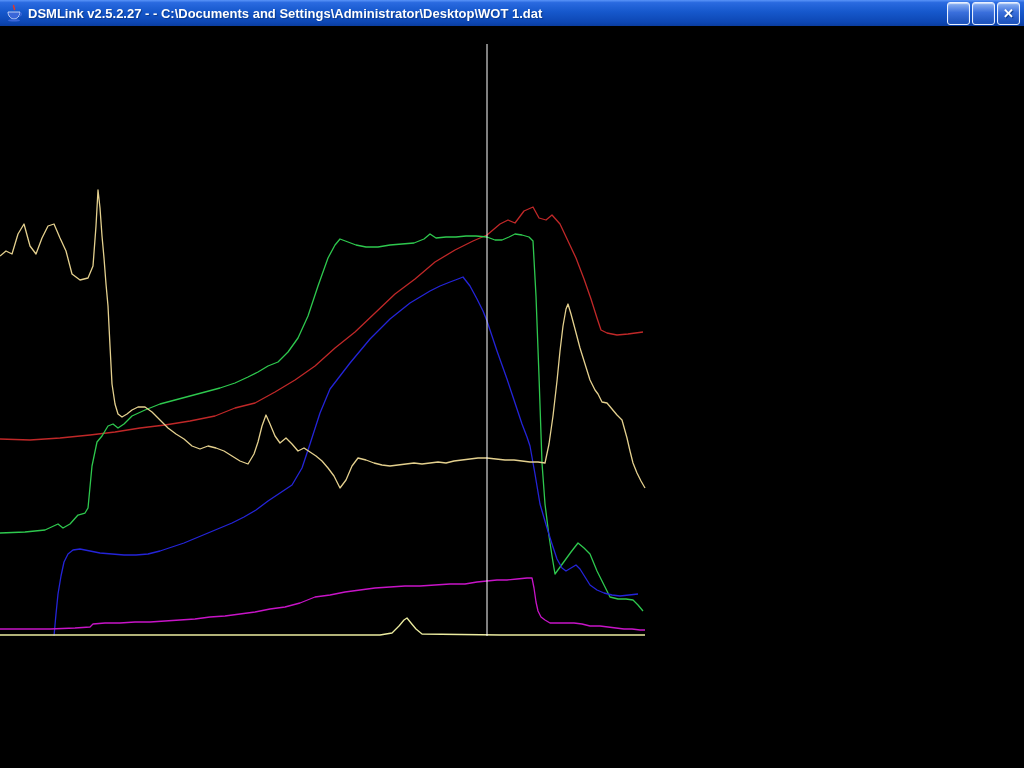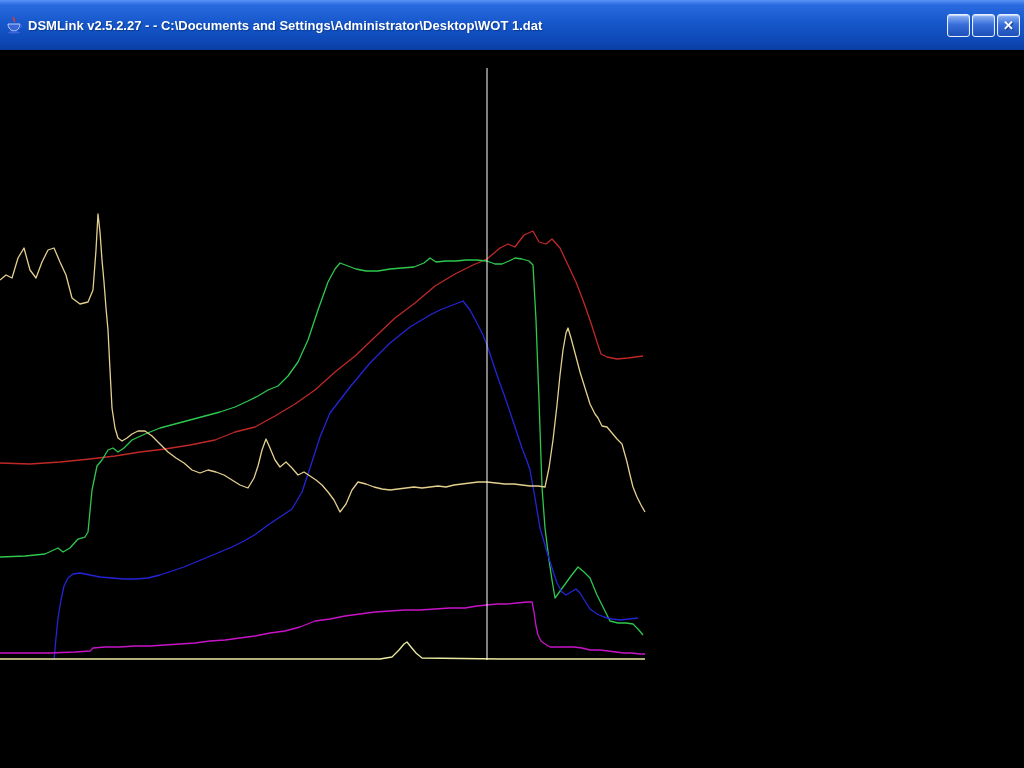--- a/index.html
+++ b/index.html
@@ -1,20 +1,20 @@
 <!DOCTYPE html>
 <html><head>
 <meta charset="utf-8">
 <style>
   html,body{margin:0;padding:0;background:#000;}
   body{width:1024px;height:768px;overflow:hidden;font-family:"Liberation Sans",sans-serif;}
   .window{width:1024px;height:768px;display:flex;flex-direction:column;}
 
   
-  .titlebar{height:26px;flex:0 0 26px;display:flex;align-items:center;padding:12px 3px;
+  .titlebar{height:26px;flex:0 0 26px;display:flex;align-items:center;padding:0 3px;
     background:linear-gradient(180deg,#5a94f8 0%,#2a6ae0 10%,#1658cc 45%,#0d47b4 85%,#0a3da0 100%);
     color:#fff;font-weight:bold;font-size:13px;text-shadow:1px 1px 1px #0a3a8c;}
   .app-icon{width:18px;height:18px;margin:0 5px 0 2px;flex:0 0 18px;}
   .title-text{flex:1;white-space:nowrap;overflow:hidden;}
   .tb-buttons{display:flex;gap:2px;margin-right:1px;}
   .tbtn{width:21px;height:21px;border-radius:3px;border:1px solid #e8f0ff;display:flex;align-items:center;justify-content:center;
     color:#fff;background:linear-gradient(180deg,#8fb4f4,#3a6fdc 45%,#2055be 90%);box-shadow:inset 0 1px 1px rgba(255,255,255,.6);}
   .tbtn.close{background:linear-gradient(180deg,#f4a astray;}
   .tbtn.close{background:linear-gradient(180deg,#f2a286,#dd5330 45%,#c33a16 90%);}
   .g-min{width:9px;height:3px;background:#fff;margin-top:10px;}

